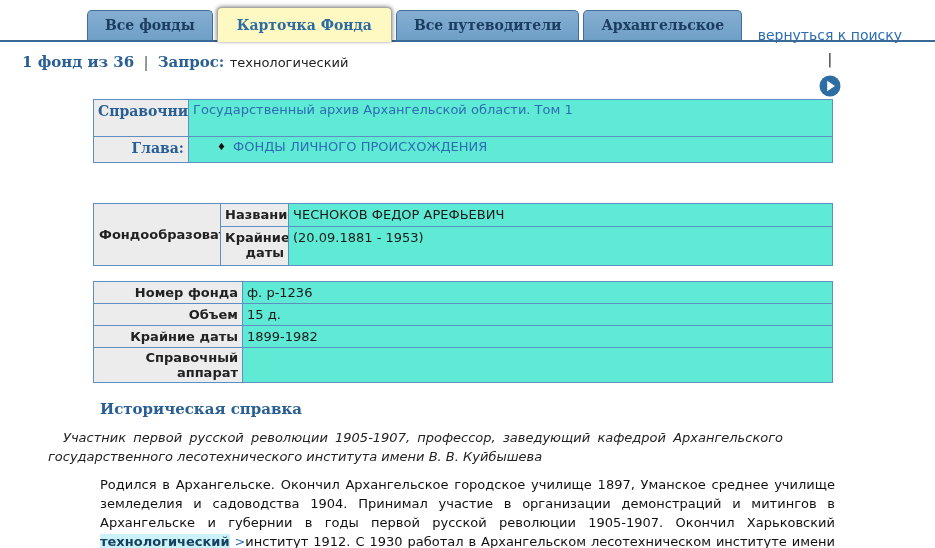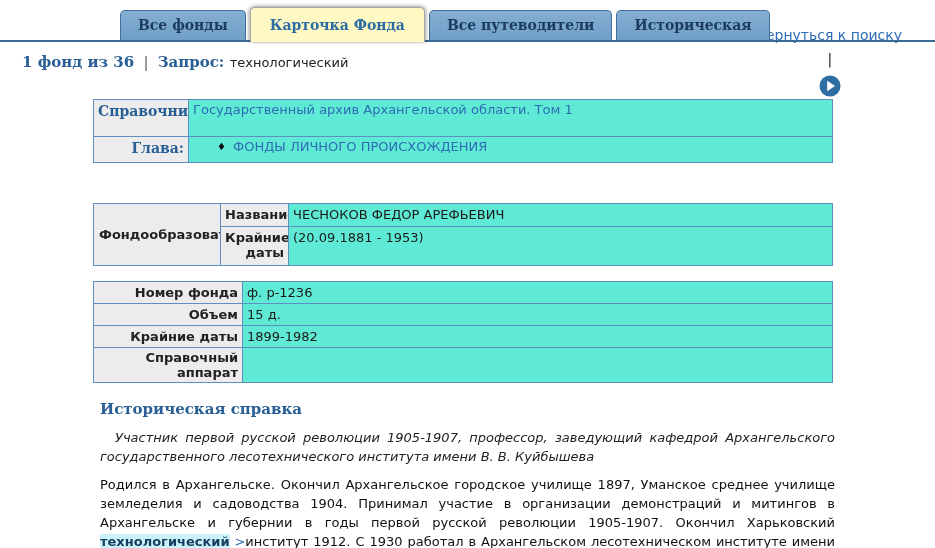--- a/index.html
+++ b/index.html
@@ -2,21 +2,21 @@
 <html style="--accent-blue: #2d6da3; --tab-fill: #6f9fc7; --tab-border: #3f6f9e; --tab-text: #1c3c60; --rule-blue: #3a6a96; --table-border: #5e8fc0; --label-bg: #ececec; --heading-blue: #295f94; --link-blue: #2e6db4; --text-color: #1a1a1a; --highlight-bg: #ccf2f9; --highlight-text: #16405f;"><head>
 <meta charset="utf-8">
 <style>
   * { box-sizing: border-box; margin: 0; padding: 0; }
   html, body { width: 935px; height: 548px; overflow: hidden; background: #fff; }
   body { font-family: "DejaVu Sans", sans-serif; color: var(--text-color, #1a1a1a); }
 
   
   .tabs {
     display: flex; align-items: flex-end; gap: 4px;
-    padding-left: 120px; height: 42px;
+    padding-left: 87px; height: 42px;
     border-bottom: 2px solid var(--rule-blue);
     position: relative;
   }
   .tab {
     background: linear-gradient(#85aed1, var(--tab-fill));
     border: 1px solid var(--tab-border);
     border-bottom: none;
     border-radius: 5px 5px 0 0;
     color: var(--tab-text);
     font: bold 14px "DejaVu Serif", serif;
@@ -69,21 +69,21 @@
   #fund-table { margin-top: 15px; padding-left: 26px; }
   #fund-table tr { height: 22px; }
 
   
   .history-title {
     margin: 17px 0 0 100px;
     font: bold 15px "DejaVu Serif", serif;
     color: var(--heading-blue);
   }
   .lead {
-    margin: 10px 0 0 100px; width: 735px;
+    margin: 10px 0 0 48px; width: 735px;
     font: italic 13px "DejaVu Sans", sans-serif;
     color: #222; text-align: justify; text-indent: 15px; line-height: 19px;
   }
   .history-body {
     margin: 9px 0 0 100px; width: 735px;
     font: 13px "DejaVu Sans", sans-serif;
     color: #111; text-align: justify; line-height: 19px;
   }
   .history-body .highlight {
     background: var(--highlight-bg);
@@ -93,21 +93,21 @@
   .history-body .marker { color: var(--link-blue); cursor: pointer; }
 </style>
 </head>
 <body>
 
 <header>
   <nav class="tabs" id="tabs">
       <div class="tab">Все фонды</div>
       <div class="tab active">Карточка Фонда</div>
       <div class="tab">Все путеводители</div>
-      <div class="tab">Историческая</div>
+      <div class="tab">Архангельское</div>
     </nav>
 </header>
 
 <div class="result-bar">
   <div class="result-left">
     <span>1 фонд из 36</span>
     <span class="sep">|</span>
     <span>Запрос:</span>
     <span class="query-value">технологический</span>
   </div>

